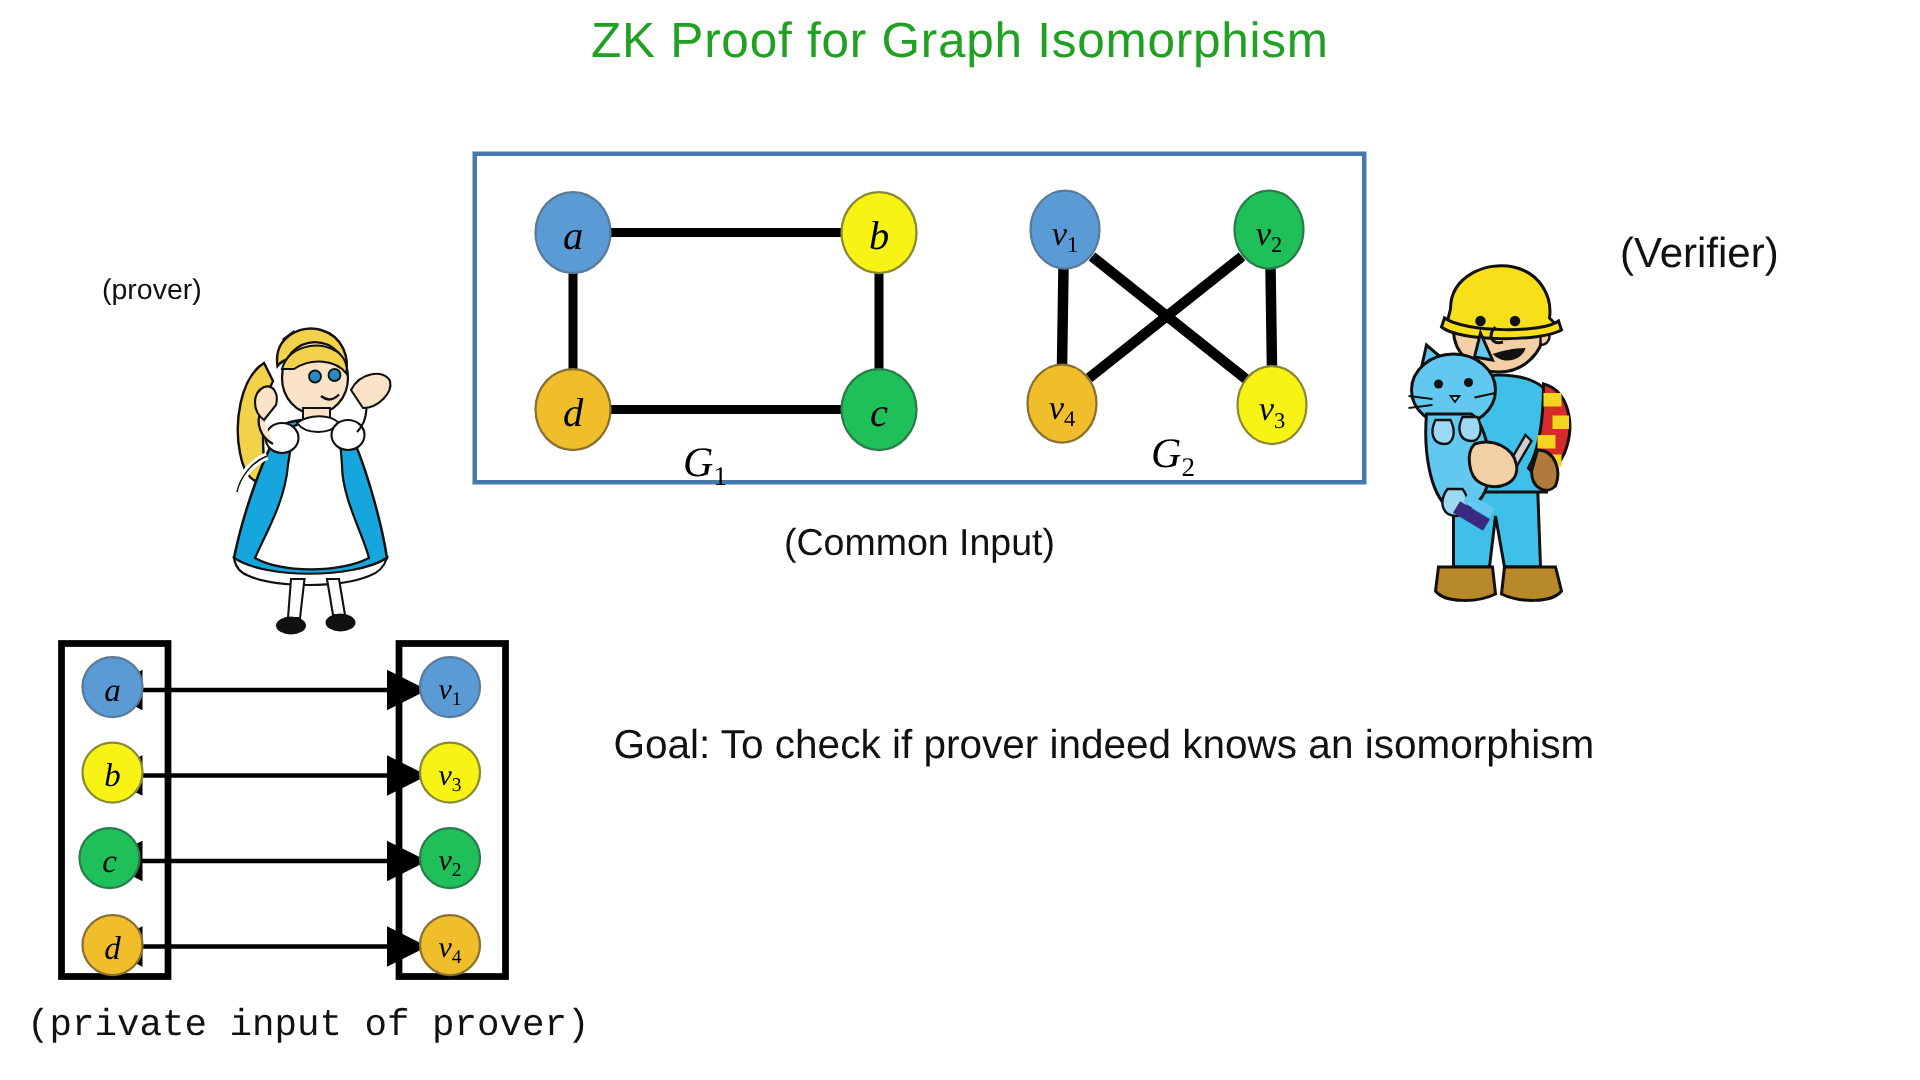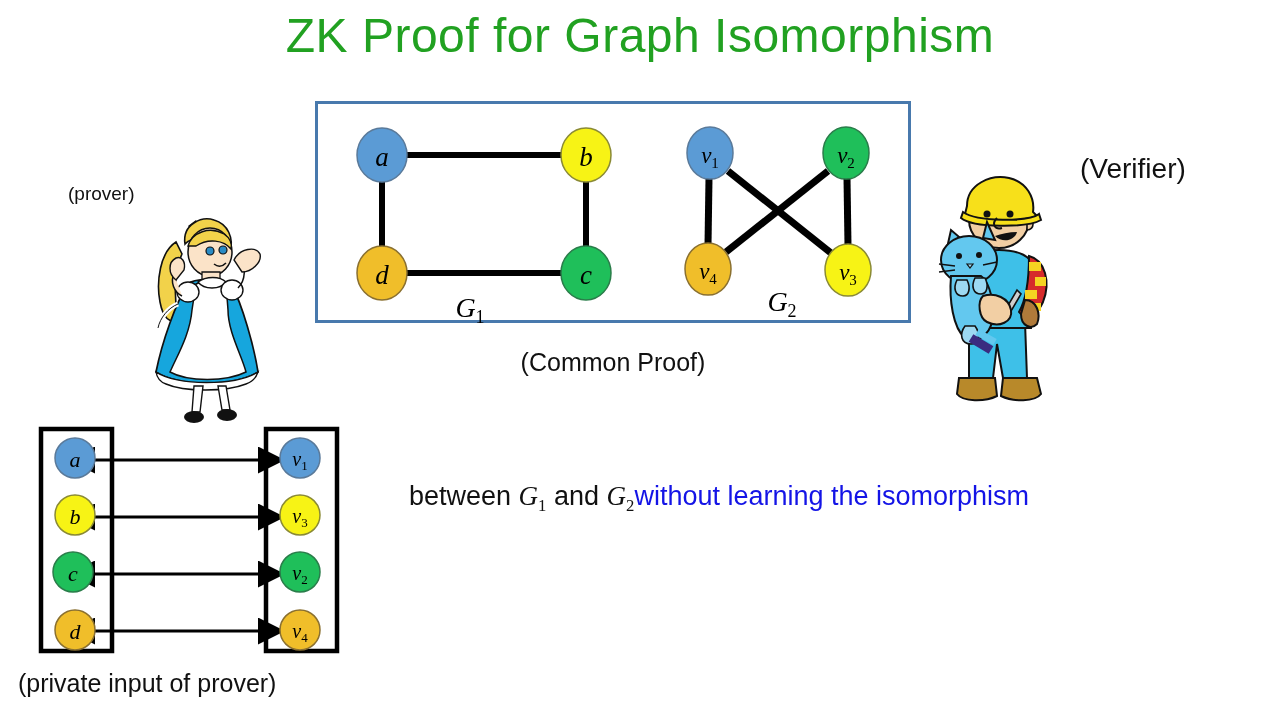--- a/index.html
+++ b/index.html
@@ -5,41 +5,41 @@
   html,body{margin:0;padding:0;}
   body{
     width:1280px;height:720px;background:#ffffff;position:relative;overflow:hidden;
     font-family:"Liberation Sans","DejaVu Sans",sans-serif;color:#000;
   }
   .abs{position:absolute;}
 
   
   #title{
     left:0;top:8px;width:1280px;text-align:center;
-    font-size:48px;font-weight:400;letter-spacing:.5px;
+    font-size:33px;font-weight:400;letter-spacing:.5px;
     color:#21a121;white-space:nowrap;
   }
 
   
   #common-input-box{
     left:315px;top:101px;width:596px;height:222px;
     border:3px solid #4879ad;background:#ffffff;box-sizing:border-box;
   }
   #common-input-caption{
     left:315px;top:348px;width:596px;text-align:center;
     font-size:25px;color:#111;
   }
 
   
   .graph-svg{left:0;top:0;}
 
   
   #prover-caption{left:68px;top:183px;font-size:19px;color:#111;white-space:nowrap;}
   #verifier-caption{left:1080px;top:153px;font-size:28px;color:#111;white-space:nowrap;}
-  #private-input-caption{left:18px;top:669px;font-size:25px;color:#111;white-space:nowrap;}
+  #private-input-caption{left:18px;top:669px;font-size:25px;color:#111;white-space:nowrap;font-family:Liberation Mono, monospace;}
 
   
   #goal{
     left:409px;top:476px;width:740px;
     font-size:27px;line-height:41px;color:#111;
   }
   #goal .blue{color:#1414e6;}
   .mathvar{font-family:"Liberation Serif","DejaVu Serif",serif;font-style:italic;}
   .mathvar sub{font-size:.62em;font-style:normal;}
 
@@ -96,21 +96,21 @@
     <ellipse cx="708" cy="269" rx="23" ry="26" fill="#f0be2a" stroke="#8a7030" stroke-width="1.5"></ellipse>
     <text x="708" y="279" text-anchor="middle" font-family="Liberation Serif, DejaVu Serif, serif" font-style="italic" font-size="23" fill="#000">v<tspan font-size="15" dy="5" font-style="normal">4</tspan></text>
 
     <ellipse cx="848" cy="270" rx="23" ry="26" fill="#f7f315" stroke="#8a8a35" stroke-width="1.5"></ellipse>
     <text x="848" y="280" text-anchor="middle" font-family="Liberation Serif, DejaVu Serif, serif" font-style="italic" font-size="23" fill="#000">v<tspan font-size="15" dy="5" font-style="normal">3</tspan></text>
   </g>
 
   <text x="782" y="311" text-anchor="middle" font-family="Liberation Serif, DejaVu Serif, serif" font-style="italic" font-size="28" fill="#000">G<tspan font-size="18" dy="6" font-style="normal">2</tspan></text>
 </svg>
 
-<div class="abs" id="common-input-caption">(Common Proof)</div>
+<div class="abs" id="common-input-caption">(Common Input)</div>
 
 <div class="abs" id="prover-caption">(prover)</div>
 
 <svg class="abs" id="prover-figure" viewBox="0 0 150 235">
 
   <path d="M46 46 C30 56 26 86 30 106 C33 122 40 128 48 124 C44 104 44 74 52 58 Z" fill="#f2d24a" stroke="#111" stroke-width="1.6"></path>
 
   <path d="M58 30 L66 24 L70 32 L62 34 Z" fill="#111"></path>
   <path d="M74 24 L82 29 L76 35 L70 31 Z" fill="#111"></path>
 
@@ -256,14 +256,14 @@
     <text x="300" y="580" text-anchor="middle" font-family="Liberation Serif, DejaVu Serif, serif" font-style="italic" font-size="20" fill="#000">v<tspan font-size="13" dy="4" font-style="normal">2</tspan></text>
 
     <circle cx="300" cy="630" r="20" fill="#f0be2a" stroke="#8a7030" stroke-width="1.5"></circle>
     <text x="300" y="638" text-anchor="middle" font-family="Liberation Serif, DejaVu Serif, serif" font-style="italic" font-size="20" fill="#000">v<tspan font-size="13" dy="4" font-style="normal">4</tspan></text>
   </g>
 </svg>
 
 <div class="abs" id="private-input-caption">(private input of prover)</div>
 
 <div class="abs" id="goal">
-  <div><span>between </span><span class="mathvar"><span>G</span><sub>1</sub></span><span> and </span><span class="mathvar"><span>G</span><sub>2</sub></span><span class="blue">without learning the isomorphism</span></div>
+  <div>Goal: To check if prover indeed knows an isomorphism</div>
 </div>
 
 </body></html>

